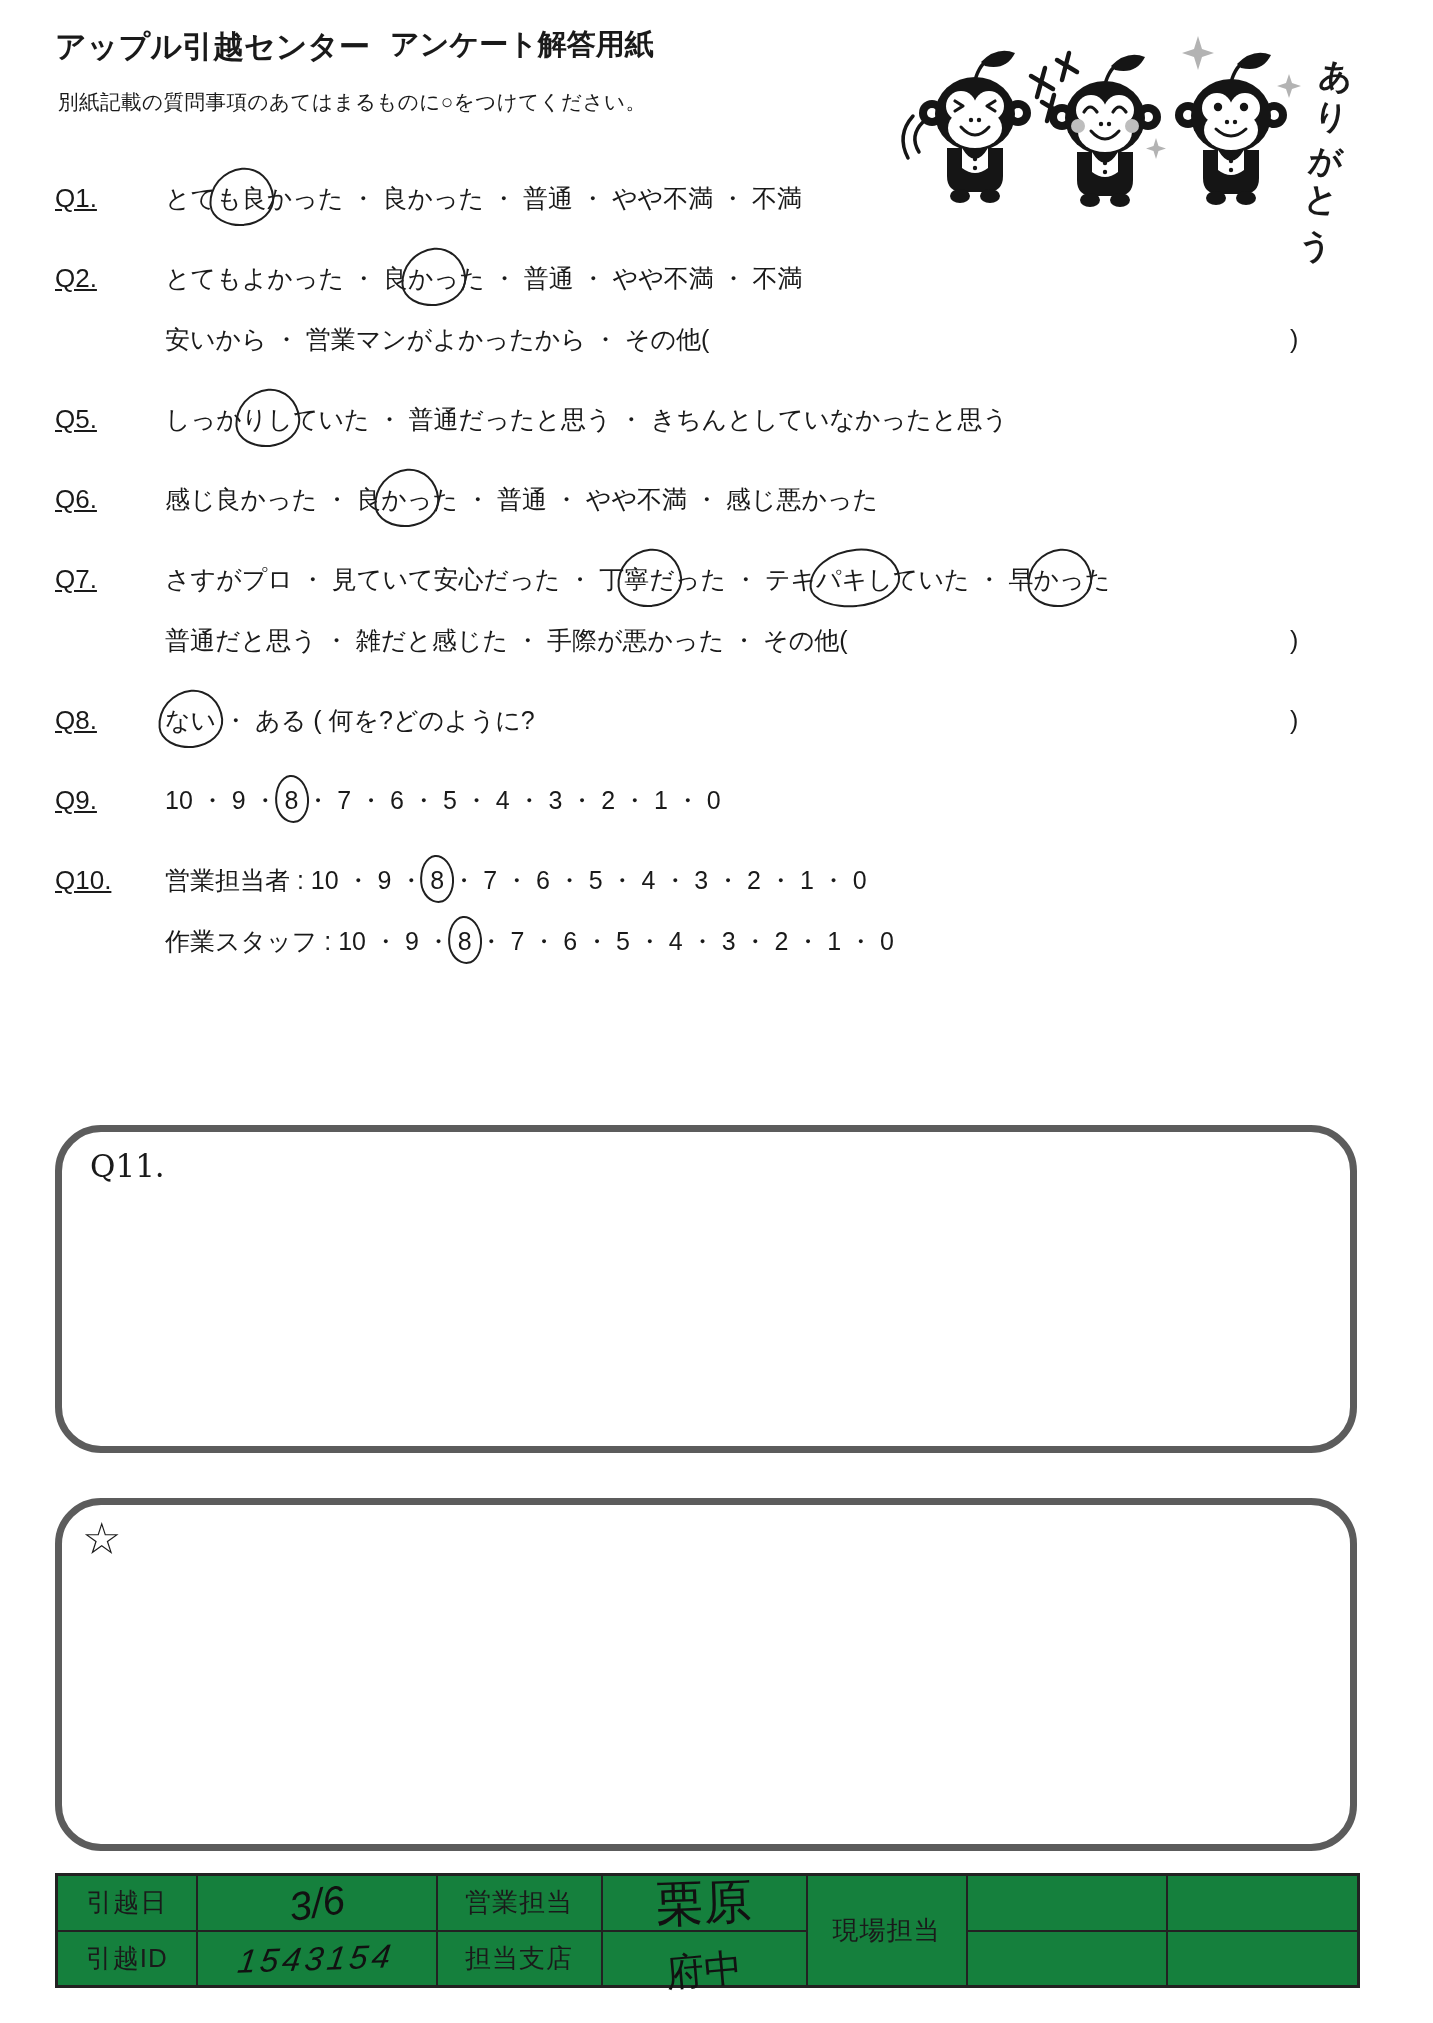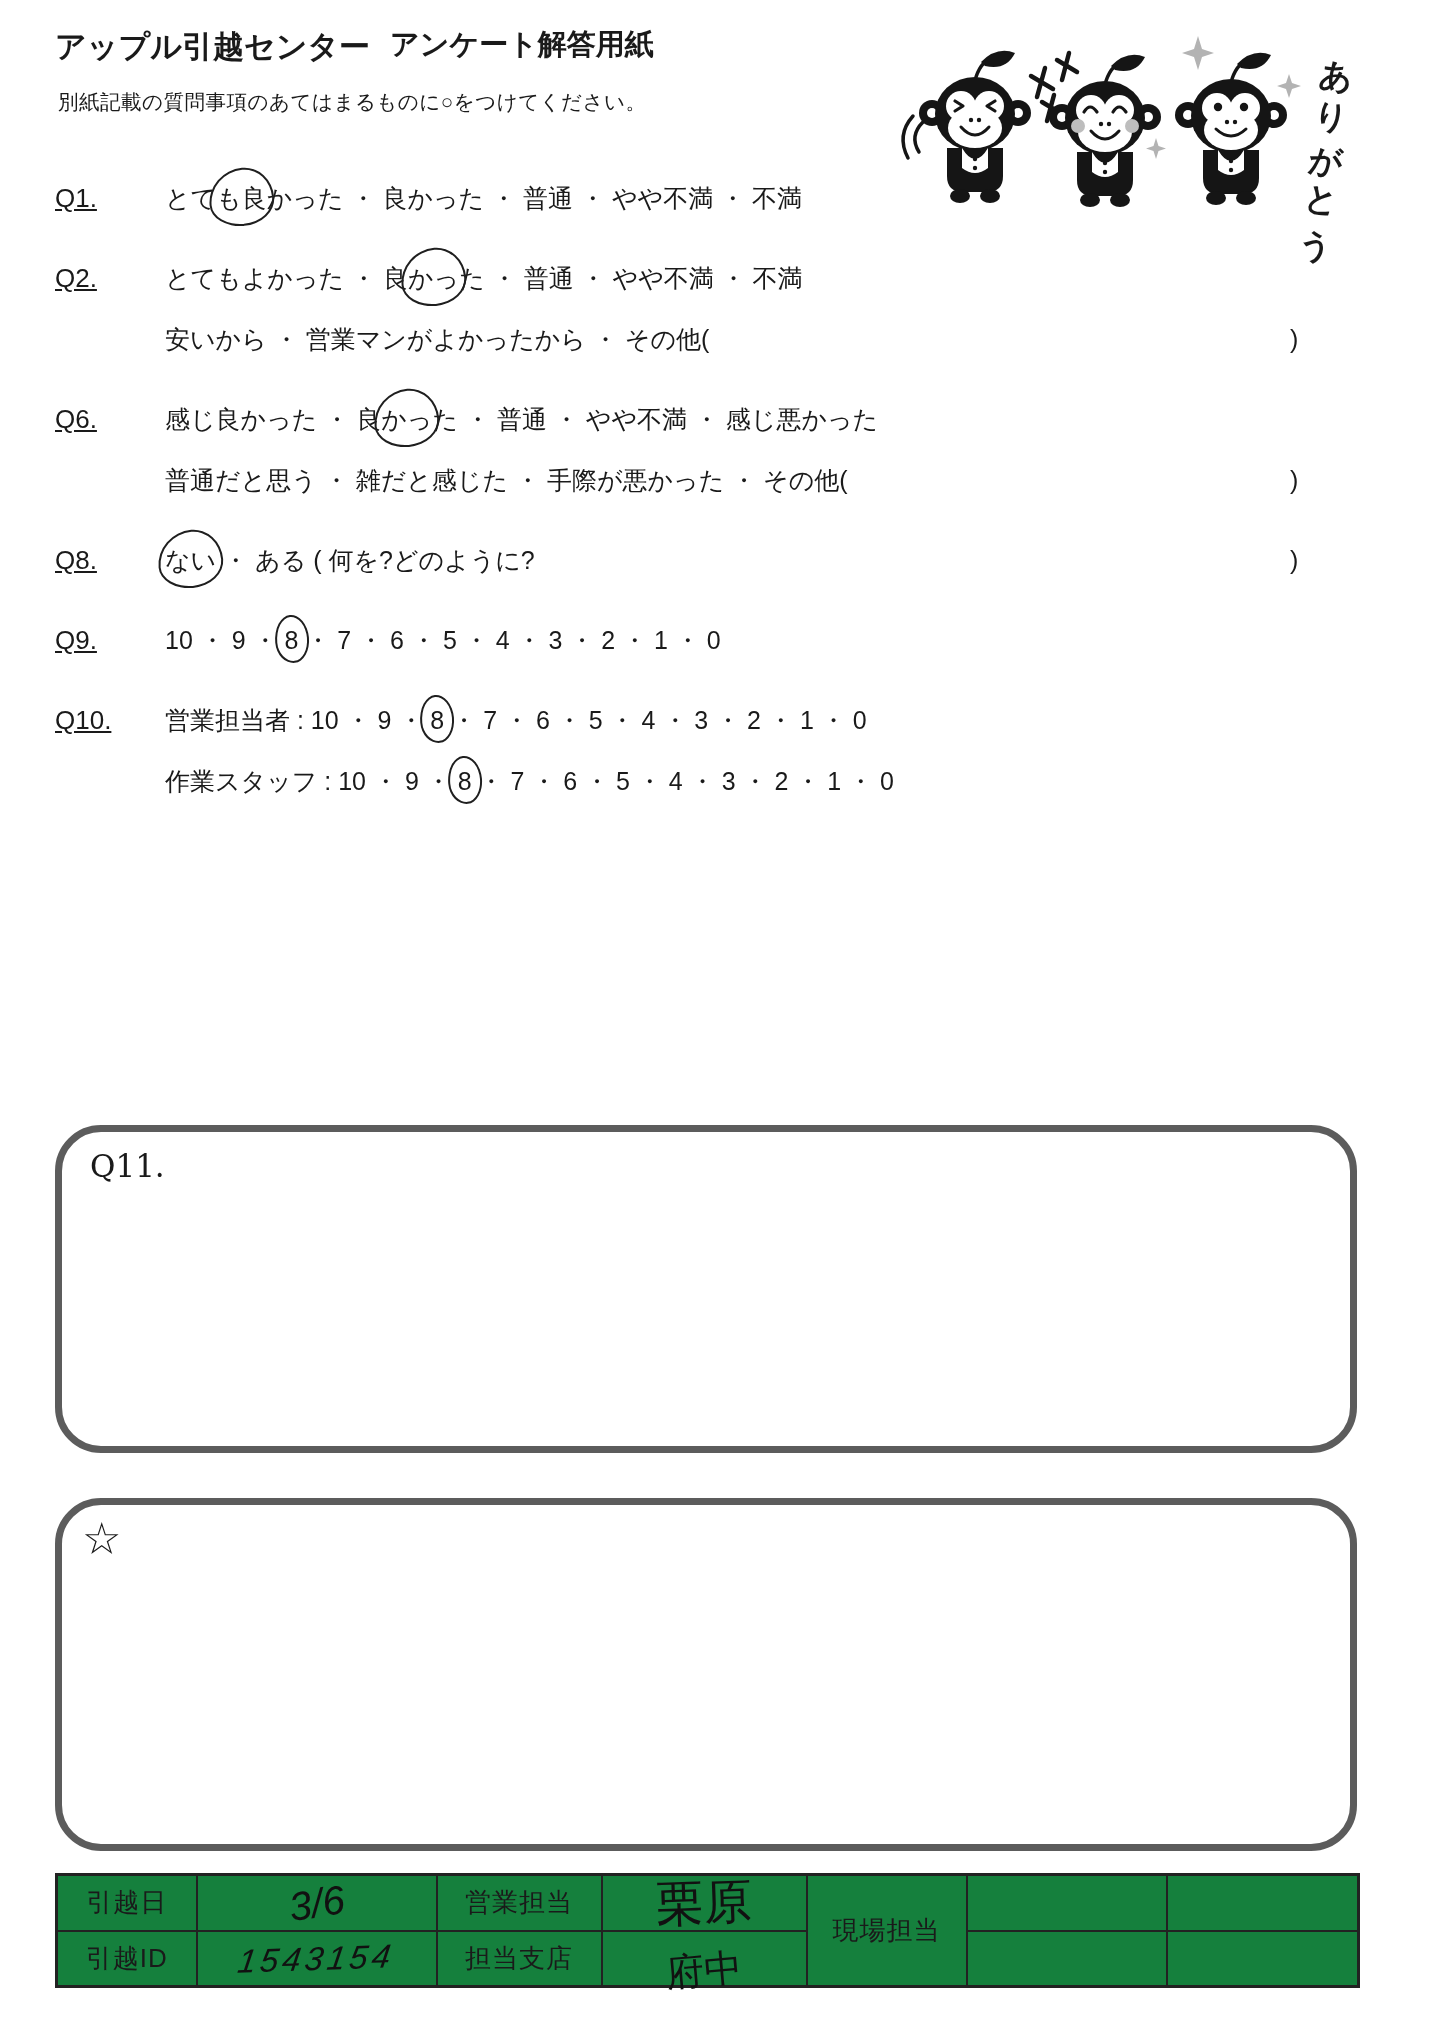--- a/index.html
+++ b/index.html
@@ -151,21 +151,23 @@
           <circle cx="0" cy="54" r="2.2" fill="#151515"></circle>
       </g>
     </svg>
   </div>
   <div class="thanks">ありがとう</div>
 
   <div class="questions">
       <div class="q-row"><span class="q-label">Q1.</span><span>とて</span><span class="circled">も良</span><span>かった ・ 良かった ・ 普通 ・ やや不満 ・ 不満</span></div>
       <div class="q-row"><span class="q-label">Q2.</span><span>とてもよかった ・ 良</span><span class="circled">かっ</span><span>た ・ 普通 ・ やや不満 ・ 不満</span></div>
       <div class="q-row cont"><span class="q-label"></span><span>安いから ・ 営業マンがよかったから ・ その他(</span><span class="paren">)</span></div>
+      <div class="q-row"><span class="q-label">Q5.</span><span>しっか</span><span class="circled">りし</span><span>ていた ・ 普通だったと思う ・ きちんとしていなかったと思う</span></div>
       <div class="q-row"><span class="q-label">Q6.</span><span>感じ良かった ・ 良</span><span class="circled">かっ</span><span>た ・ 普通 ・ やや不満 ・ 感じ悪かった</span></div>
+      <div class="q-row"><span class="q-label">Q7.</span><span>さすがプロ ・ 見ていて安心だった ・ 丁</span><span class="circled">寧だ</span><span>った ・ テキ</span><span class="circled">パキし</span><span>ていた ・ 早</span><span class="circled">かっ</span><span>た</span></div>
       <div class="q-row cont"><span class="q-label"></span><span>普通だと思う ・ 雑だと感じた ・ 手際が悪かった ・ その他(</span><span class="paren">)</span></div>
       <div class="q-row"><span class="q-label">Q8.</span><span class="circled">ない</span><span> ・ ある ( 何を?どのように?</span><span class="paren">)</span></div>
       <div class="q-row"><span class="q-label">Q9.</span><span>10 ・ 9 ・ </span><span class="circled tight">8</span><span> ・ 7 ・ 6 ・ 5 ・ 4 ・ 3 ・ 2 ・ 1 ・ 0</span></div>
       <div class="q-row"><span class="q-label">Q10.</span><span>営業担当者 : 10 ・ 9 ・ </span><span class="circled tight">8</span><span> ・ 7 ・ 6 ・ 5 ・ 4 ・ 3 ・ 2 ・ 1 ・ 0</span></div>
       <div class="q-row cont"><span class="q-label"></span><span>作業スタッフ : 10 ・ 9 ・ </span><span class="circled tight">8</span><span> ・ 7 ・ 6 ・ 5 ・ 4 ・ 3 ・ 2 ・ 1 ・ 0</span></div>
     </div>
 
   <div class="bigbox" id="q11box">
     <span class="q11-label">Q11.</span>
   </div>

